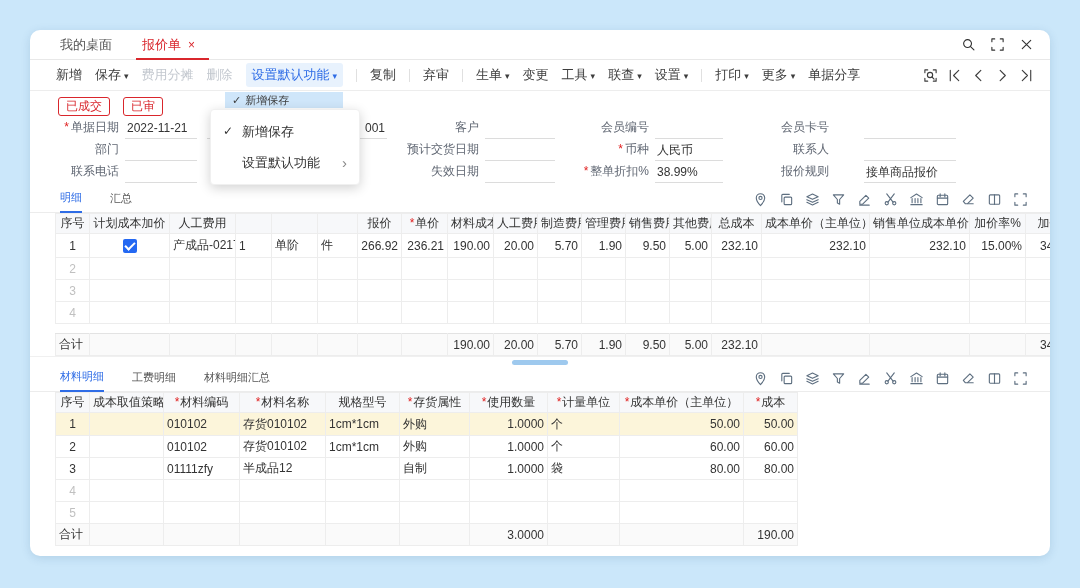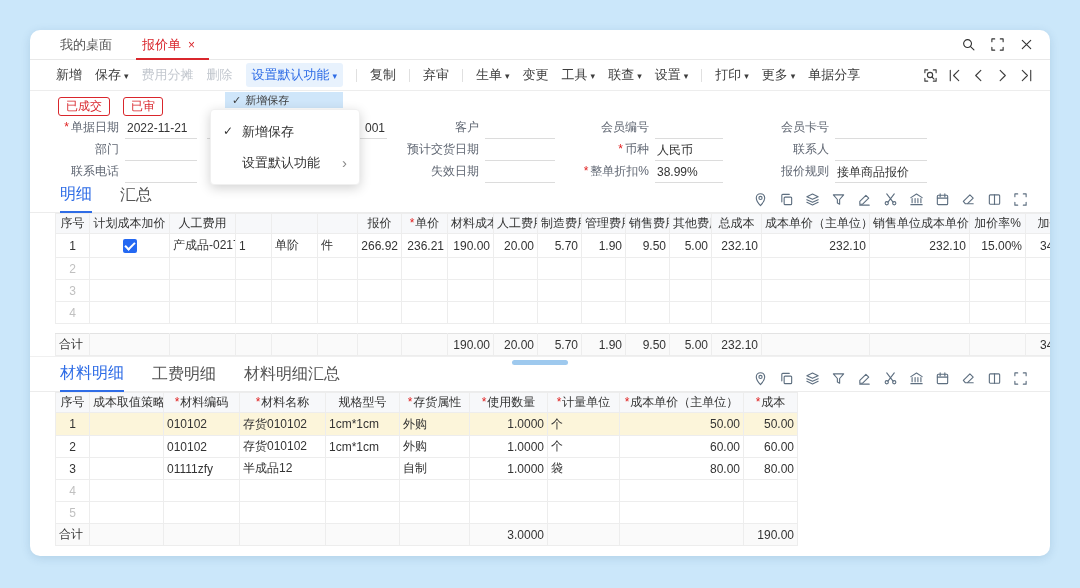--- a/index.html
+++ b/index.html
@@ -38,26 +38,26 @@
   .form { padding:2px 0 2px 30px; }
   .form-row { display:flex; align-items:flex-start; height:22px; }
   .flabel { color:#5f6672; text-align:right; white-space:nowrap; font-size:12px; padding-right:6px; }
   .freq::before { content:"*"; color:#e02020; margin-right:2px; }
   .fvalue { border-bottom:1px solid #dcdcdc; height:20px; line-height:19px; color:#333; padding:0 2px; white-space:nowrap; overflow:hidden; }
   .fvalue.vright { text-align:right; }
   .la { width:65px; } .fa { width:72px; }
   .fb { width:180px; margin-left:10px; } .sb { width:190px; }
   .lc { width:98px; } .fc { width:70px; }
   .ld { width:100px; } .fd { width:68px; }
-  .le { width:112px; } .fe { width:92px; }
+  .le { width:112px; } .fe { width:92px;margin-left:29px; }
 
   
   .sectabs { display:flex; align-items:flex-end; padding:0 0 0 30px; height:26px; border-bottom:1px solid #ececec; position:relative; }
   .tabs-inner { display:flex; gap:28px; align-items:flex-end; }
-  .sectab { font-size:16px; color:#555; padding-bottom:6px; cursor:pointer; white-space:nowrap; }
+  .sectab { font-size:11px; color:#555; padding-bottom:6px; cursor:pointer; white-space:nowrap; }
   .sectab.active { color:#2e6ce6; border-bottom:2px solid #2e6ce6; margin-bottom:-1px; }
   .icon-strip { position:absolute; right:22px; bottom:5px; display:flex; gap:11px; align-items:center; color:#5e6f80; }
   .icon-strip svg { width:15px; height:15px; cursor:pointer; }
 
   
   .grid { margin-left:25px; width:995px; overflow:hidden; }
   .grid table { border-collapse:collapse; table-layout:fixed; }
   .grid th, .grid td { border:1px solid #ededed; font-weight:normal; font-size:12px; padding:0 3px;
                         white-space:nowrap; overflow:hidden; }
   .grid thead th { background:#f7f8fa; height:20px; color:#333; text-align:center; }

